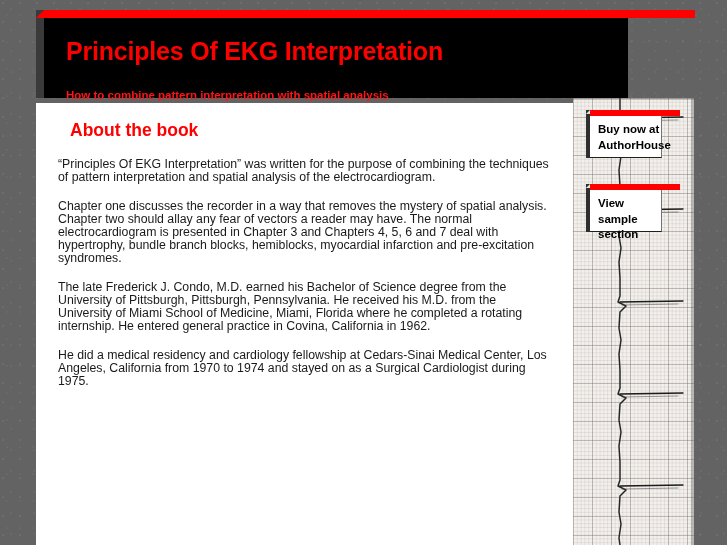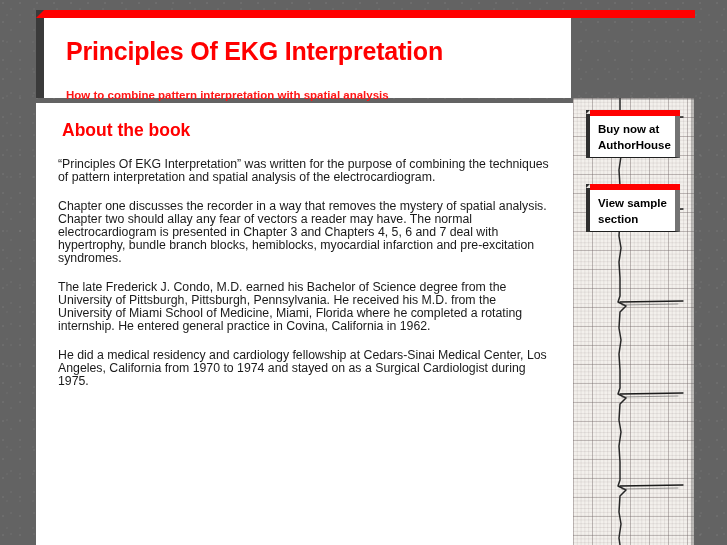--- a/index.html
+++ b/index.html
@@ -55,23 +55,23 @@
     left: 0;
     top: 8px;
     width: 8px;
     height: 80px;
     background: #3a3a3a;
   }
   #header-panel {
     position: absolute;
     left: 8px;
     top: 8px;
-    width: 527px;
+    width: 584px;
     height: 80px;
-    background: #ffffff;
+    background: #000000;
     box-sizing: border-box;
   }
   #site-title {
     position: absolute;
     left: 22px;
     top: 19px;
     color: #ff0000;
     font-size: 25px;
     font-weight: bold;
     letter-spacing: -0.2px;
@@ -98,21 +98,21 @@
     box-sizing: border-box;
     overflow: hidden;
   }
   #content-inner {
     padding: 18px 22px 10px 22px;
   }
   .section-heading {
     color: #ff0000;
     font-size: 17.5px;
     font-weight: bold;
-    margin: 0 0 18px 4px;
+    margin: 0 0 18px 12px;
     line-height: 1.1;
   }
   .section-heading.second {
     margin-top: 22px;
   }
   .body-text {
     color: #1a1a1a;
     font-size: 12.3px;
     line-height: 13px;
     margin: 0 0 16px 0;
@@ -191,23 +191,23 @@
     position: absolute;
     left: 0;
     top: 4px;
     background: #2e2e2e;
     width: 4px;
   }
   .side-btn-face {
     position: absolute;
     left: 4px;
     top: 6px;
-    width: 90px;
+    width: 72px;
     background: #ffffff;
-    border-right: 5px solid #737373;
+    border-right: 1px solid #737373;
     border-bottom: 1px solid #1f1f1f;
     box-sizing: border-box;
   }
   .side-btn-label {
     display: block;
     color: #000000;
     font-size: 11.5px;
     font-weight: bold;
     line-height: 15.5px;
     padding: 6px 0 6px 8px;

